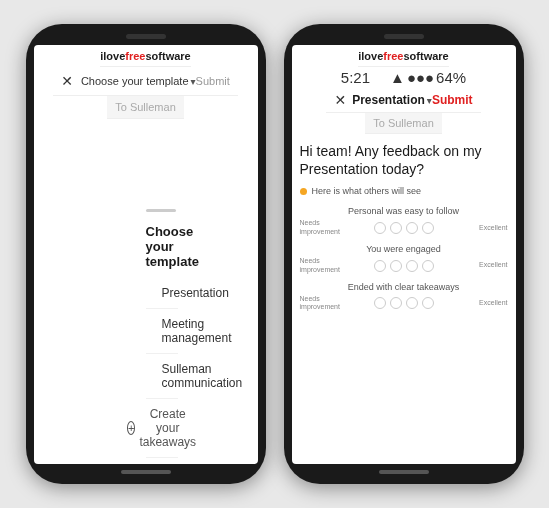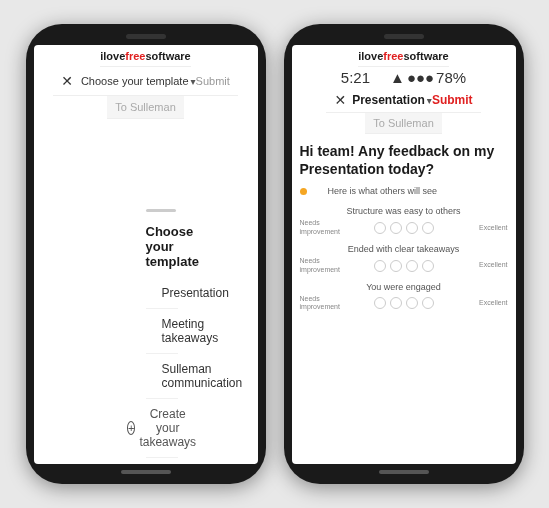--- a/index.html
+++ b/index.html
@@ -218,29 +218,29 @@
       background: #f5f5f5;
       border-bottom: 1px solid #eee;
     }
     .p2-content {
       flex: 1;
       overflow: hidden;
       padding: 8px;
     }
     .p2-question {
       font-size: 14px;
-      font-weight: bold;
+      font-weight: normal;
       color: #1a1a1a;
       line-height: 1.3;
       margin-bottom: 8px;
     }
     .p2-hint {
       display: flex;
       align-items: center;
-      gap: 21px;
+      gap: 5px;
       margin-bottom: 10px;
       font-size: 9px;
       color: #555;
     }
     .p2-hint-dot {
       width: 7px;
       height: 7px;
       background: #f5a623;
       border-radius: 50%;
     }
@@ -302,21 +302,21 @@
         <span class="submit-btn">Submit</span>
       </div>
 
       <div class="p1-to-field">To  Sulleman</div>
 
       <div class="p1-overlay">
         <div class="p1-sheet">
           <div class="p1-sheet-handle"></div>
           <div class="p1-sheet-title">Choose your template</div>
           <div class="p1-template-item">Presentation</div>
-          <div class="p1-template-item">Meeting takeaways</div>
+          <div class="p1-template-item">Meeting management</div>
           <div class="p1-template-item">Sulleman communication</div>
           <div class="p1-template-item create">
             <span class="plus-circle">+</span>
             <span>Create your takeaways</span>
           </div>
         </div>
       </div>
     </div>
     <div class="phone-home-bar"></div>
   </div>
@@ -327,21 +327,21 @@
 
       <div class="brand-header">
         <span class="ilove">ilove</span><span class="free">free</span><span class="software">software</span>
       </div>
 
       <div class="p2-status-bar">
         <span>5:21</span>
         <div class="p2-status-right">
           <span>▲</span>
           <span>●●●</span>
-          <span>78%</span>
+          <span>64%</span>
         </div>
       </div>
 
       <div class="p2-topbar">
         <span class="close-icon">✕</span>
         <div class="title-area">
           <span class="title-text">Presentation</span>
           <span class="chevron">▾</span>
         </div>
         <span class="submit-btn">Submit</span>
@@ -350,21 +350,34 @@
       <div class="p2-to-field">To  Sulleman</div>
 
       <div class="p2-content">
         <div class="p2-question">Hi team! Any feedback on my Presentation today?</div>
         <div class="p2-hint">
           <div class="p2-hint-dot"></div>
           <span>Here is what others will see</span>
         </div>
 
         <div class="p2-rating-row">
-          <div class="p2-rating-label">Structure was easy to others</div>
+          <div class="p2-rating-label">Personal was easy to follow</div>
+          <div class="p2-rating-scale">
+            <span class="p2-scale-end">Needs improvement</span>
+            <div class="p2-circles">
+              <div class="p2-circle"></div>
+              <div class="p2-circle"></div>
+              <div class="p2-circle"></div>
+              <div class="p2-circle"></div>
+            </div>
+            <span class="p2-scale-end right">Excellent</span>
+          </div>
+        </div>
+        <div class="p2-rating-row">
+          <div class="p2-rating-label">You were engaged</div>
           <div class="p2-rating-scale">
             <span class="p2-scale-end">Needs improvement</span>
             <div class="p2-circles">
               <div class="p2-circle"></div>
               <div class="p2-circle"></div>
               <div class="p2-circle"></div>
               <div class="p2-circle"></div>
             </div>
             <span class="p2-scale-end right">Excellent</span>
           </div>
@@ -375,31 +388,18 @@
             <span class="p2-scale-end">Needs improvement</span>
             <div class="p2-circles">
               <div class="p2-circle"></div>
               <div class="p2-circle"></div>
               <div class="p2-circle"></div>
               <div class="p2-circle"></div>
             </div>
             <span class="p2-scale-end right">Excellent</span>
           </div>
         </div>
-        <div class="p2-rating-row">
-          <div class="p2-rating-label">You were engaged</div>
-          <div class="p2-rating-scale">
-            <span class="p2-scale-end">Needs improvement</span>
-            <div class="p2-circles">
-              <div class="p2-circle"></div>
-              <div class="p2-circle"></div>
-              <div class="p2-circle"></div>
-              <div class="p2-circle"></div>
-            </div>
-            <span class="p2-scale-end right">Excellent</span>
-          </div>
-        </div>
       </div>
     </div>
     <div class="phone-home-bar"></div>
   </div>
 
 </div>
 
 </body></html>

